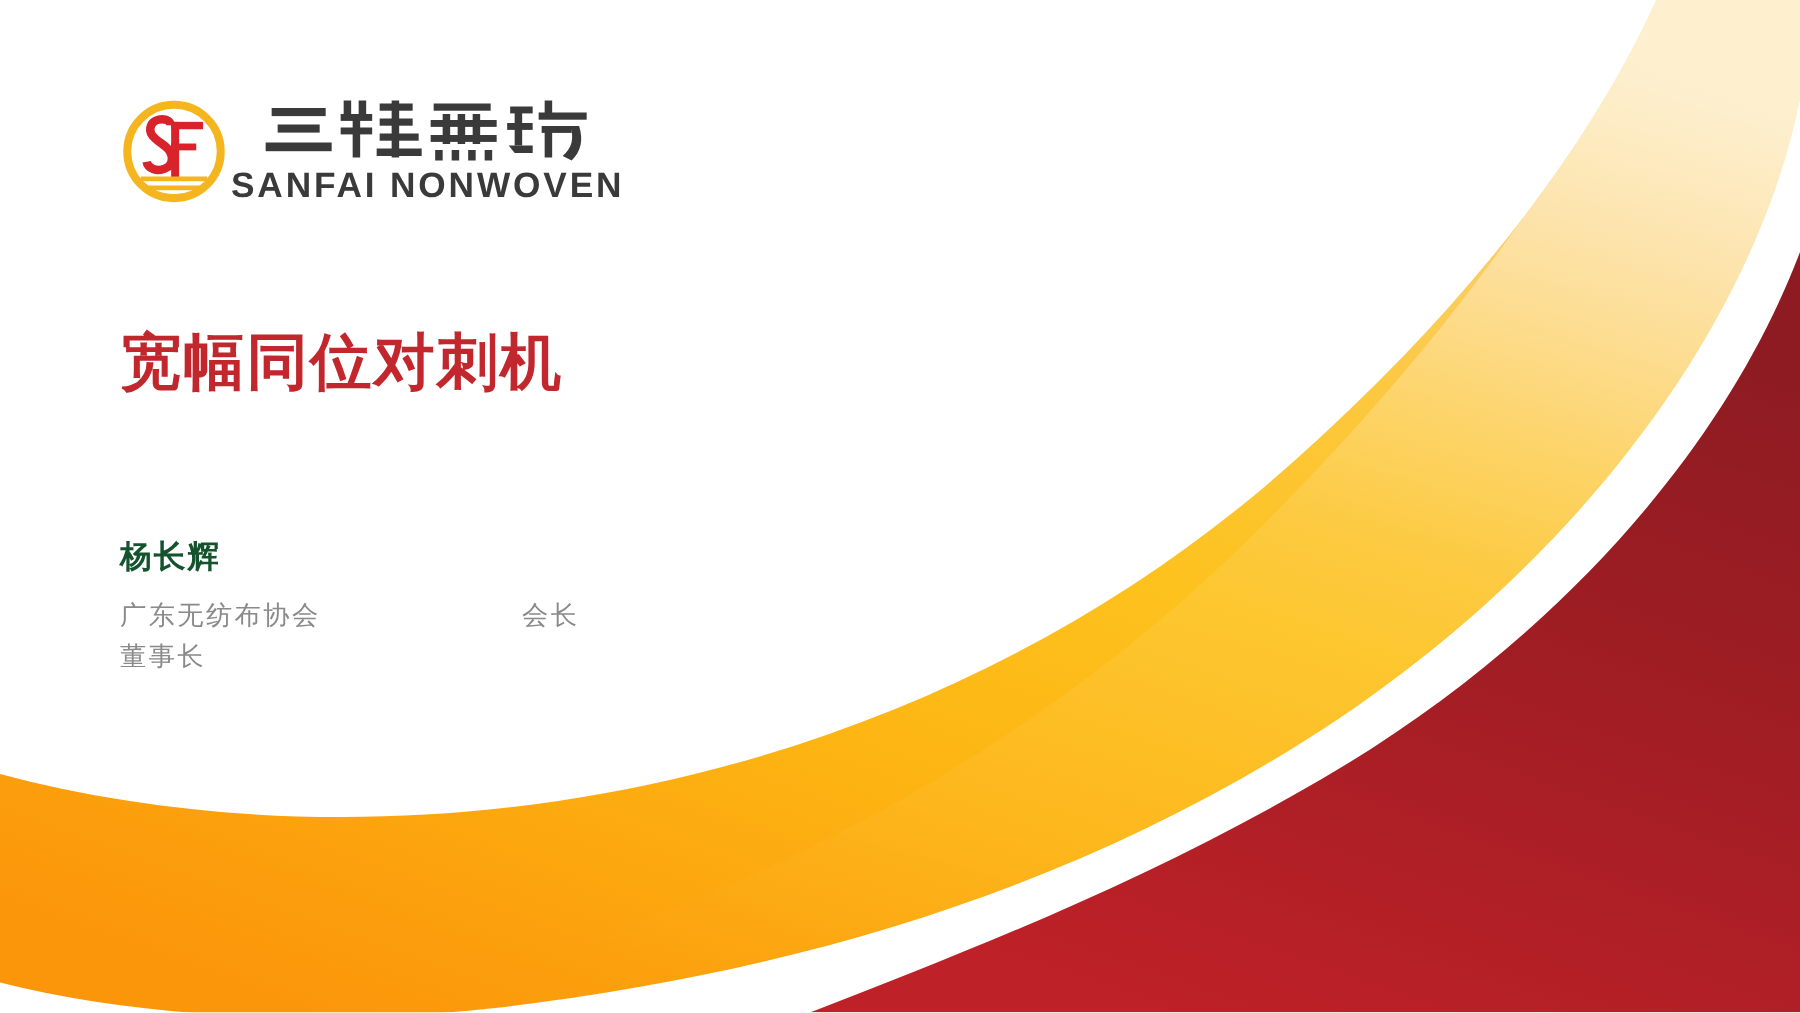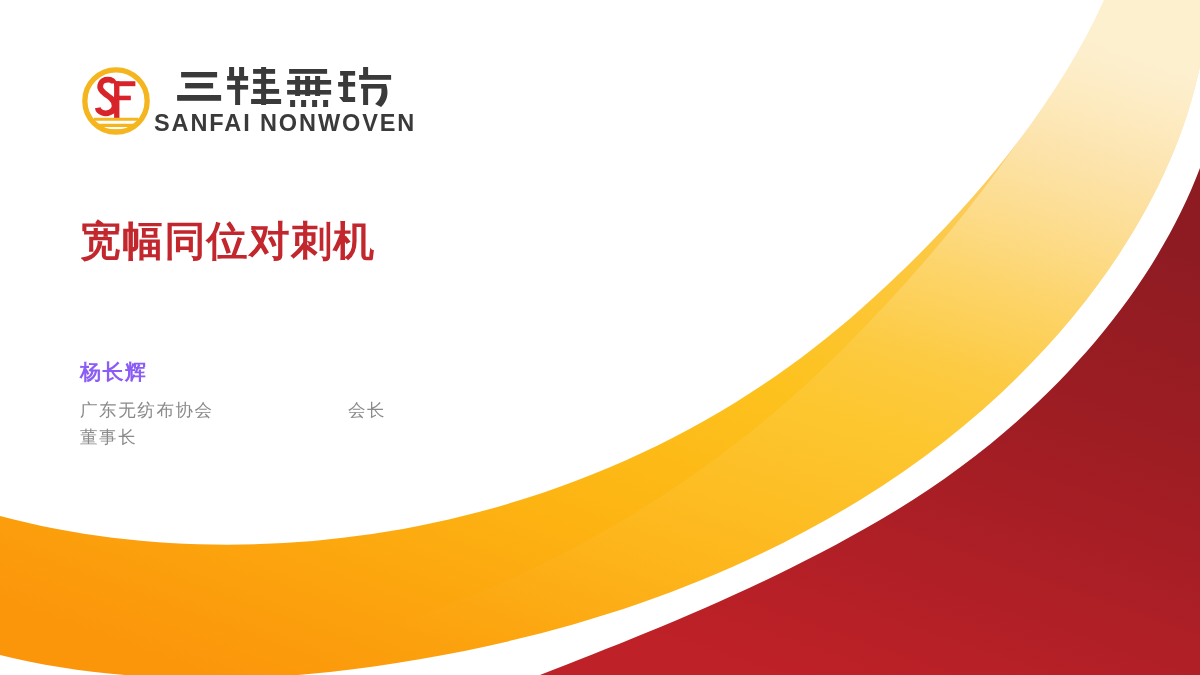--- a/index.html
+++ b/index.html
@@ -84,21 +84,21 @@
   }
 
   
   #author-block {
     position: absolute;
     left: 80px;
     top: 358px;
     z-index: 5;
   }
   #author-name {
-    color: #8b5cf6;
+    color: #14532d;
     font-size: 21px;
     font-weight: bold;
     letter-spacing: 1.5px;
     line-height: 1.3;
     white-space: nowrap;
     margin-bottom: 12px;
     font-family: "Liberation Sans", "DejaVu Sans", sans-serif;
   }
   .affil-row {
     display: flex;

